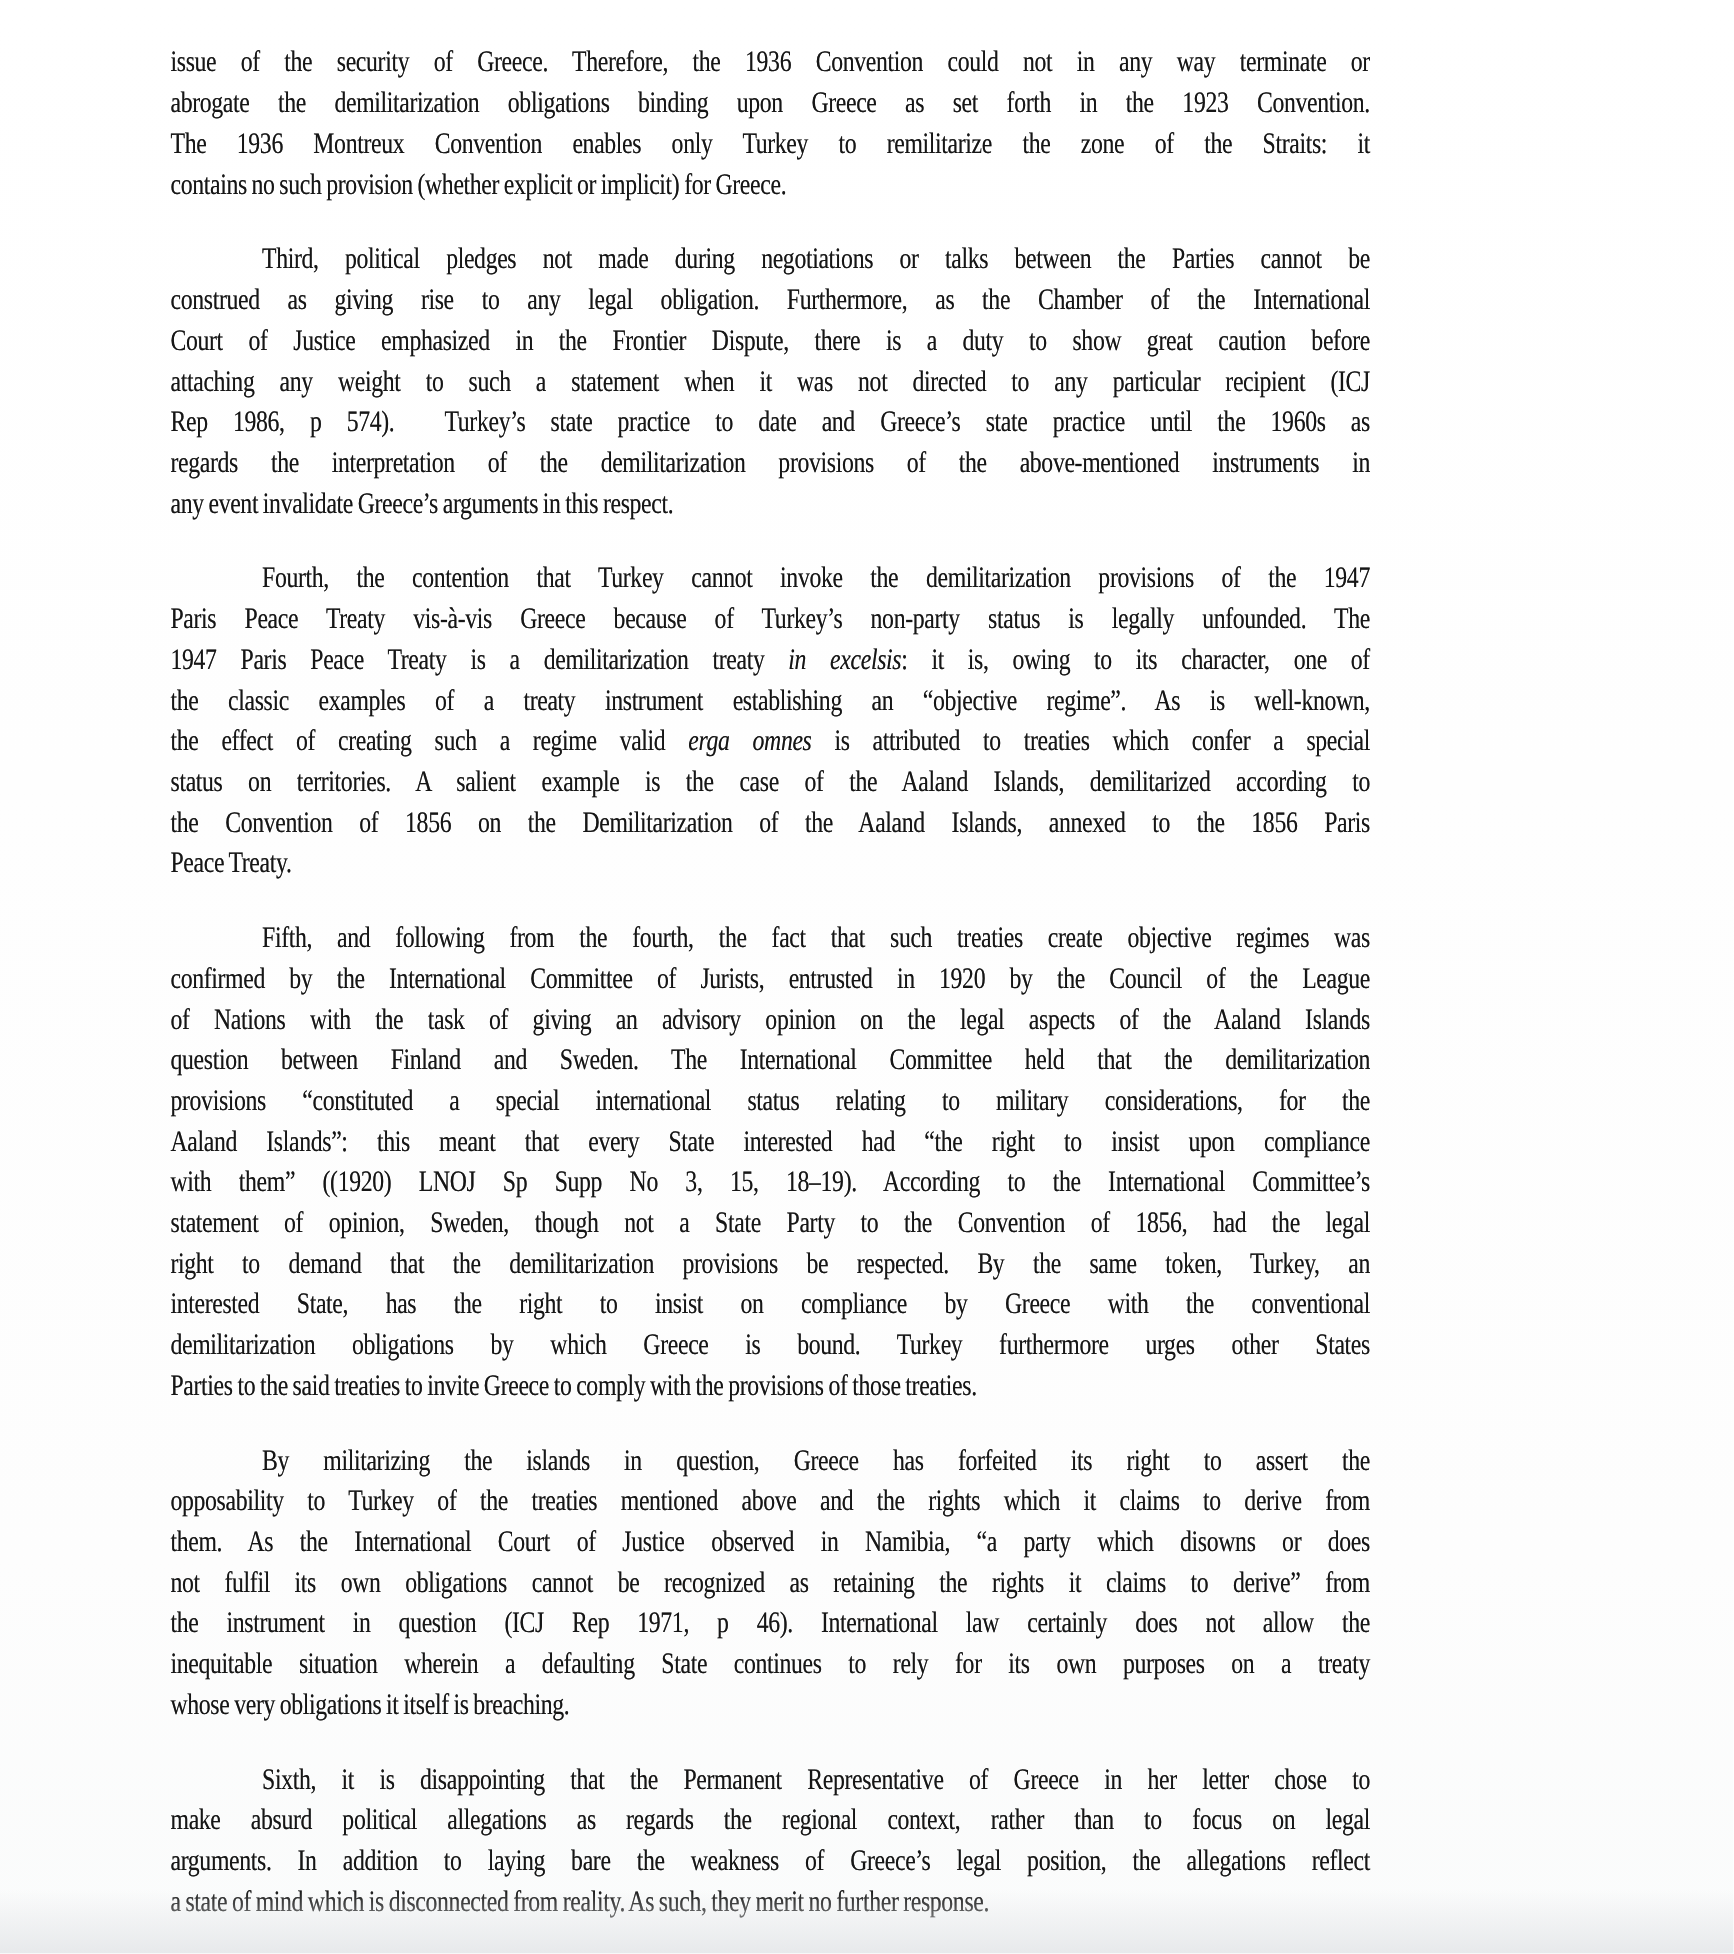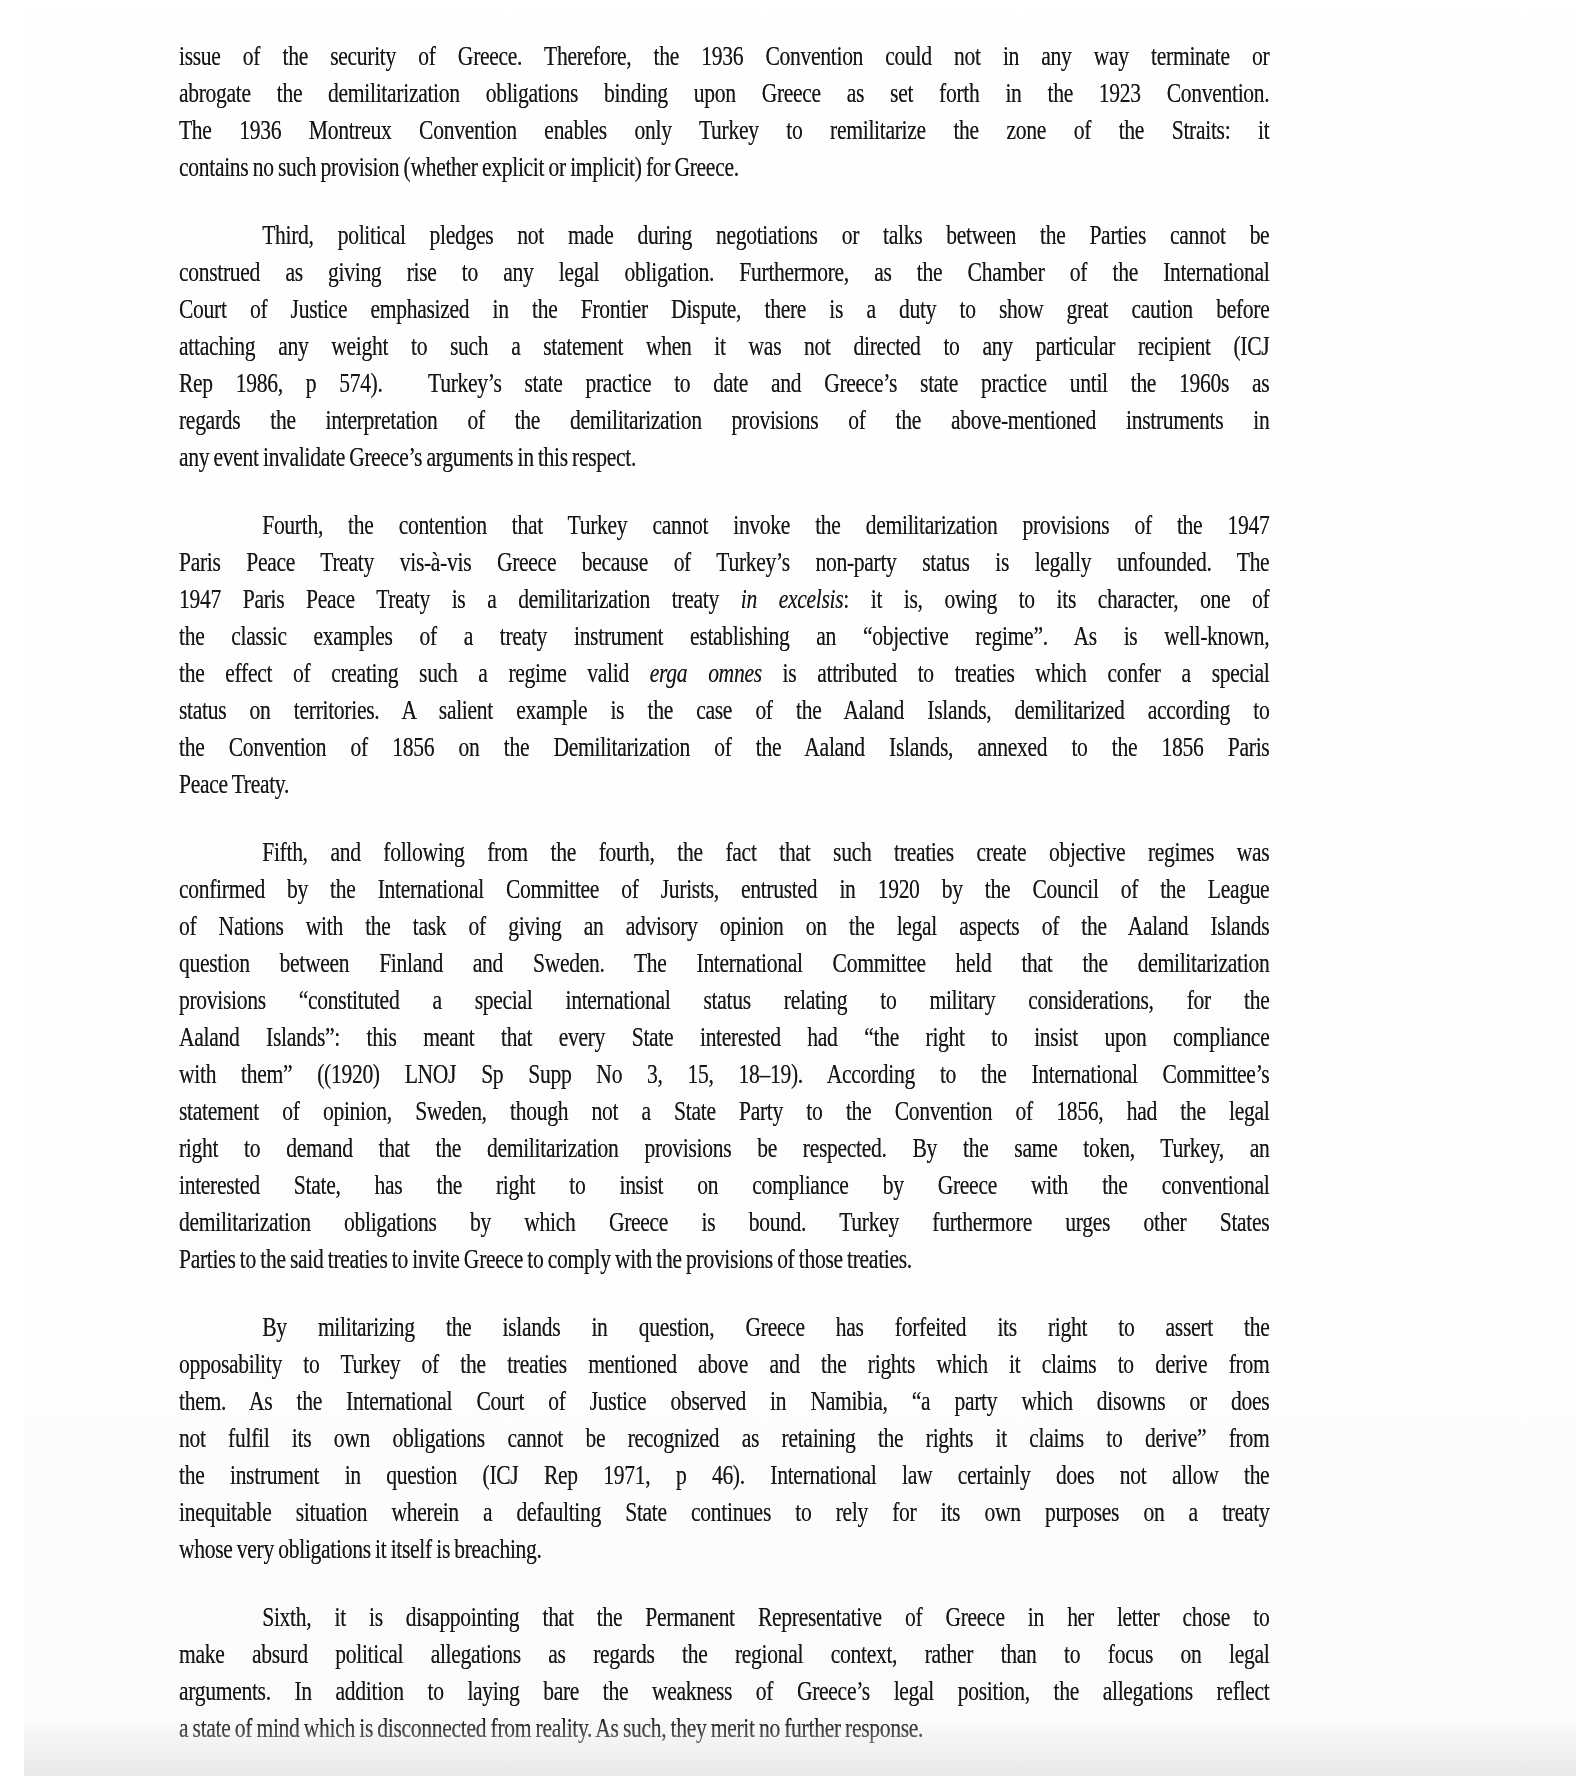--- a/index.html
+++ b/index.html
@@ -11,21 +11,20 @@
     height: 1776px;
     position: relative;
     overflow: hidden;
     background: #ffffff;
     font-family: "Liberation Serif", "DejaVu Serif", serif;
   }
   .page {
     position: absolute;
     inset: 0;
     background: linear-gradient(180deg, #ffffff 0%, #fdfdfd 80%, #fafbfb 100%);
-    margin-left: 24px;
   }
   .text-block {
     position: absolute;
     left: 155px;
     top: 38px;
     width: 1363px;             
     transform: scaleX(0.8);
     transform-origin: 0 0;
     color: #161616;
     font-size: 27px;

